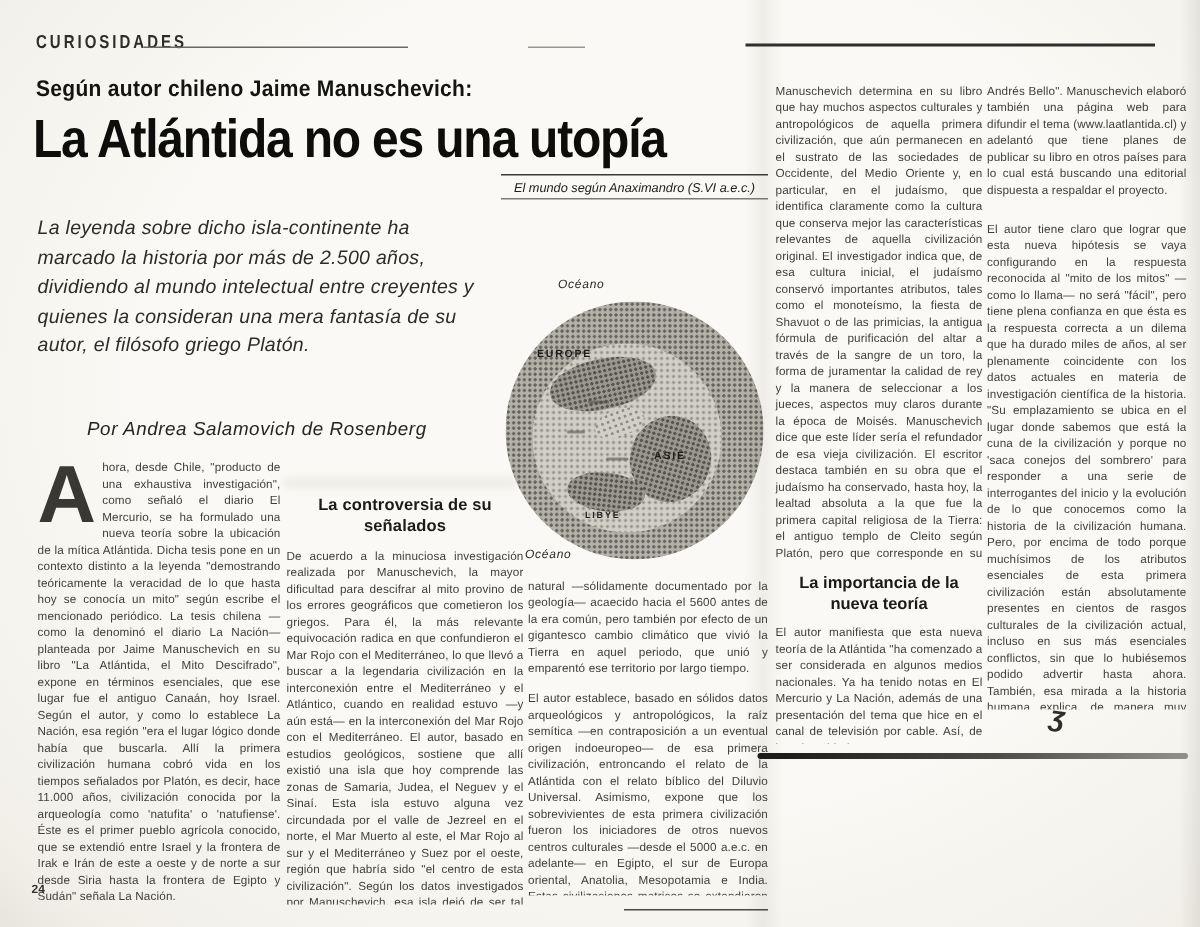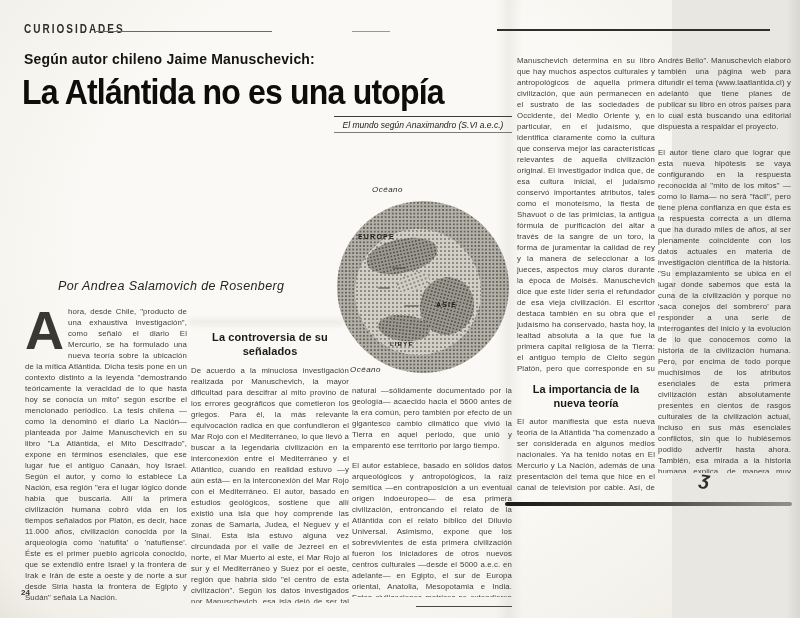--- a/index.html
+++ b/index.html
@@ -3,21 +3,21 @@
 <meta charset="utf-8">
 <style>
   html,body{margin:0;padding:0;}
   body{
     width:800px;height:618px;
     font-family:"Liberation Sans",sans-serif;
     background:#e9e7e1;
     overflow:hidden;
   }
   #scan{
-    position:relative;width:672px;height:618px;
+    position:relative;width:800px;height:618px;
     background:radial-gradient(ellipse at 55% 42%, #faf9f5 55%, #f1efe8 92%, #e8e5dd 100%);
   }
   .abs{position:absolute;}
   
   .section-tag{
     left:24px;top:22px;font-size:10px;font-weight:bold;letter-spacing:2px;
     color:#2e2d2b;transform:scaleY(1.25);transform-origin:left top;
     font-family:"Liberation Sans",sans-serif;
   }
   .rule{background:#6a6965;height:1px;}
@@ -114,20 +114,21 @@
 <div id="scan">
 
   <div class="abs section-tag">CURIOSIDADES</div>
   <div class="abs rule rule-a"></div>
   <div class="abs rule rule-b"></div>
   <div class="abs rule-c"></div>
 
   <div class="abs kicker">Según autor chileno Jaime Manuschevich:</div>
   <div class="abs headline">La Atlántida no es una utopía</div>
 
+  <div class="abs lede">La leyenda sobre dicho isla-continente ha marcado la historia por más de 2.500 años, dividiendo al mundo intelectual entre creyentes y quienes la consideran una mera fantasía de su autor, el filósofo griego Platón.</div>
   <div class="abs byline">Por Andrea Salamovich de Rosenberg</div>
 
   <div class="abs figure">
     <span class="fig-caption">El mundo según Anaximandro (S.VI a.e.c.)</span>
     <div class="map-area">
       <div class="circle ht-mid" style="left:3px;top:24px;width:172px;height:172px;"></div>
       <div class="circle ht-light" style="left:21px;top:52px;width:126px;height:126px;"></div>
       <div class="circle ht-dark" style="left:32px;top:62px;width:72px;height:34px;transform:rotate(-12deg);"></div>
       <div class="circle ht-dark" style="left:86px;top:100px;width:54px;height:58px;transform:rotate(15deg);"></div>
       <div class="circle ht-dark" style="left:44px;top:138px;width:52px;height:26px;transform:rotate(6deg);"></div>

